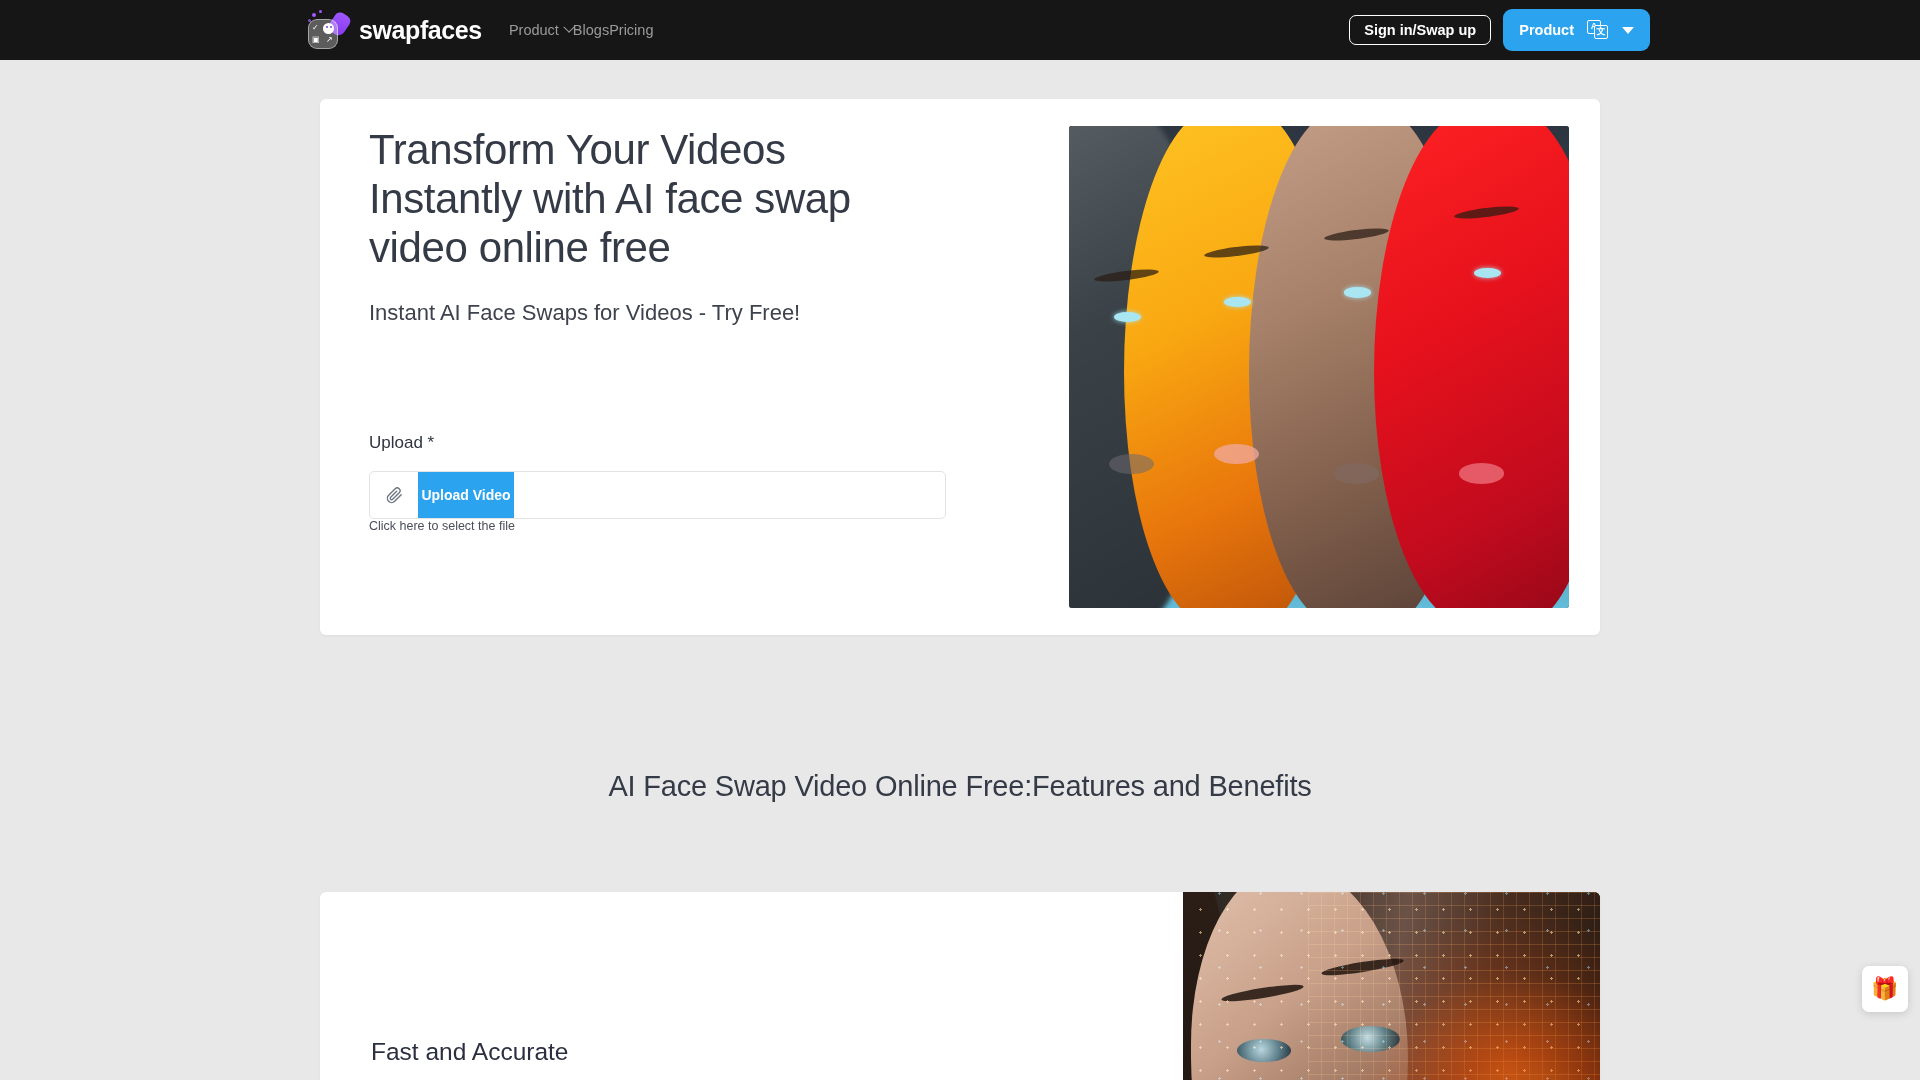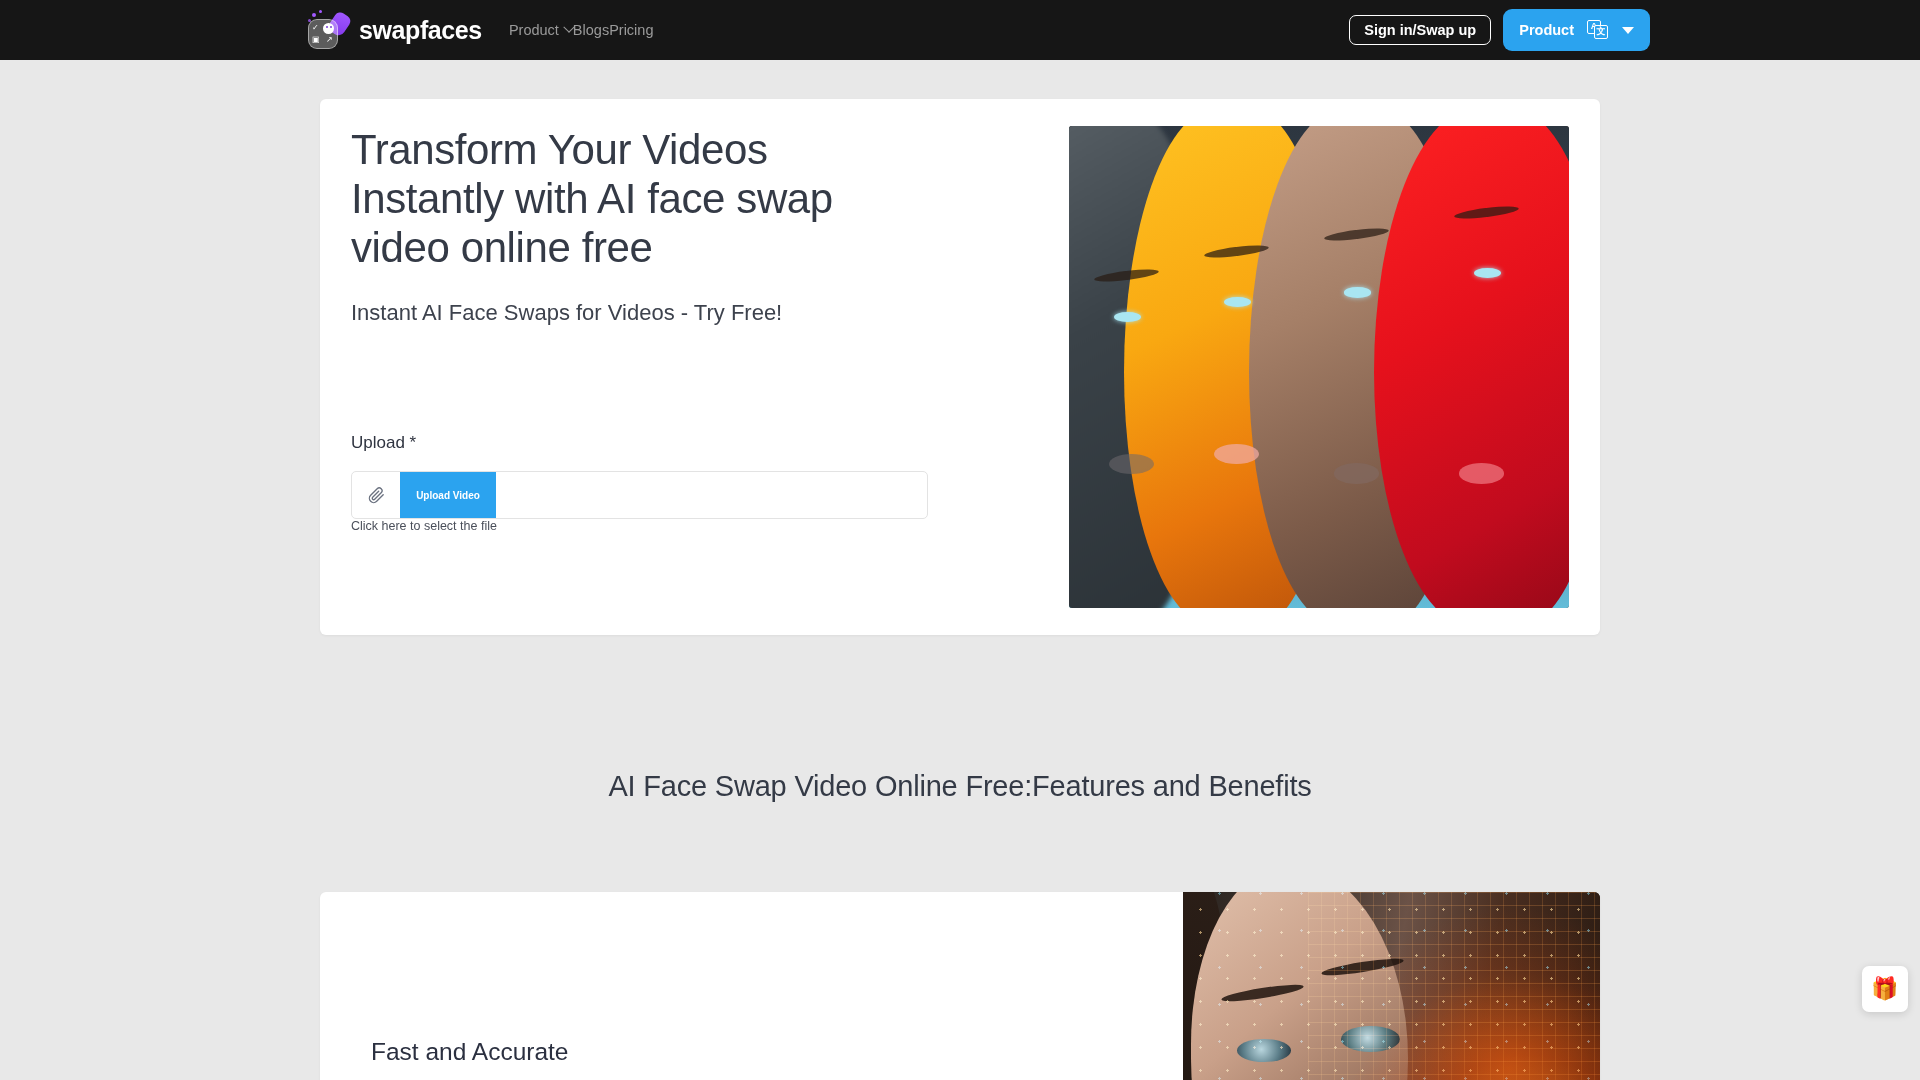--- a/index.html
+++ b/index.html
@@ -190,21 +190,21 @@
     top: 99px;
     width: 1280px;
     height: 536px;
     background: #ffffff;
     border-radius: 6px;
     box-shadow: 0 1px 3px rgba(0,0,0,0.05);
   }
 
   .hero-left {
     position: absolute;
-    left: 31px;
+    left: 49px;
     top: 26px;
     width: 600px;
   }
 
   .hero-title {
     color: #343a46;
     font-size: 42px;
     line-height: 1.17;
     font-weight: 400;
     letter-spacing: -0.4px;
@@ -255,21 +255,21 @@
     padding: 0;
   }
   .choose-file-input::placeholder { color: #5f6672; }
 
   .upload-btn {
     flex: none;
     width: 96px;
     background: #2ba3ef;
     color: #ffffff;
     border: none;
-    font-size: 10px;
+    font-size: 14px;
     font-weight: 700;
     cursor: pointer;
     font-family: "Liberation Sans", sans-serif;
   }
 
   .hint {
     color: #4a4f5a;
     font-size: 12.5px;
   }
 

